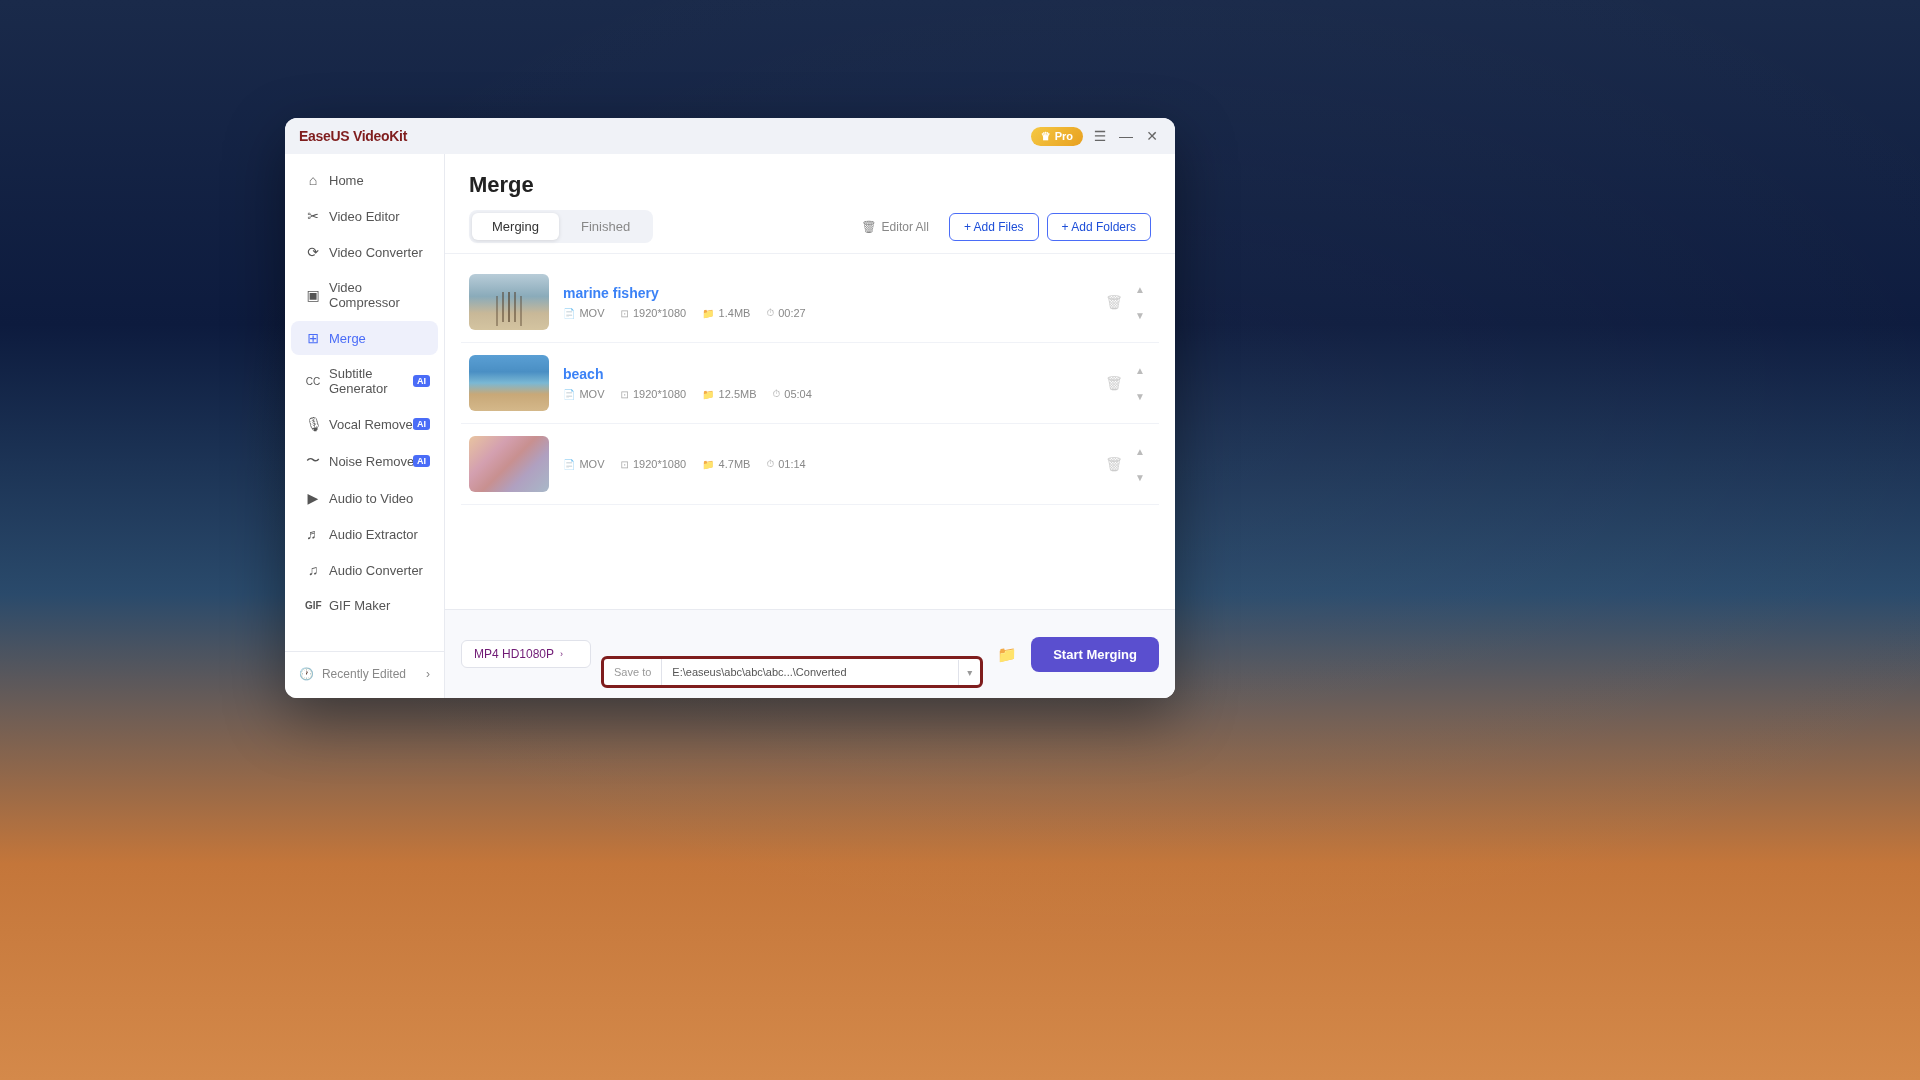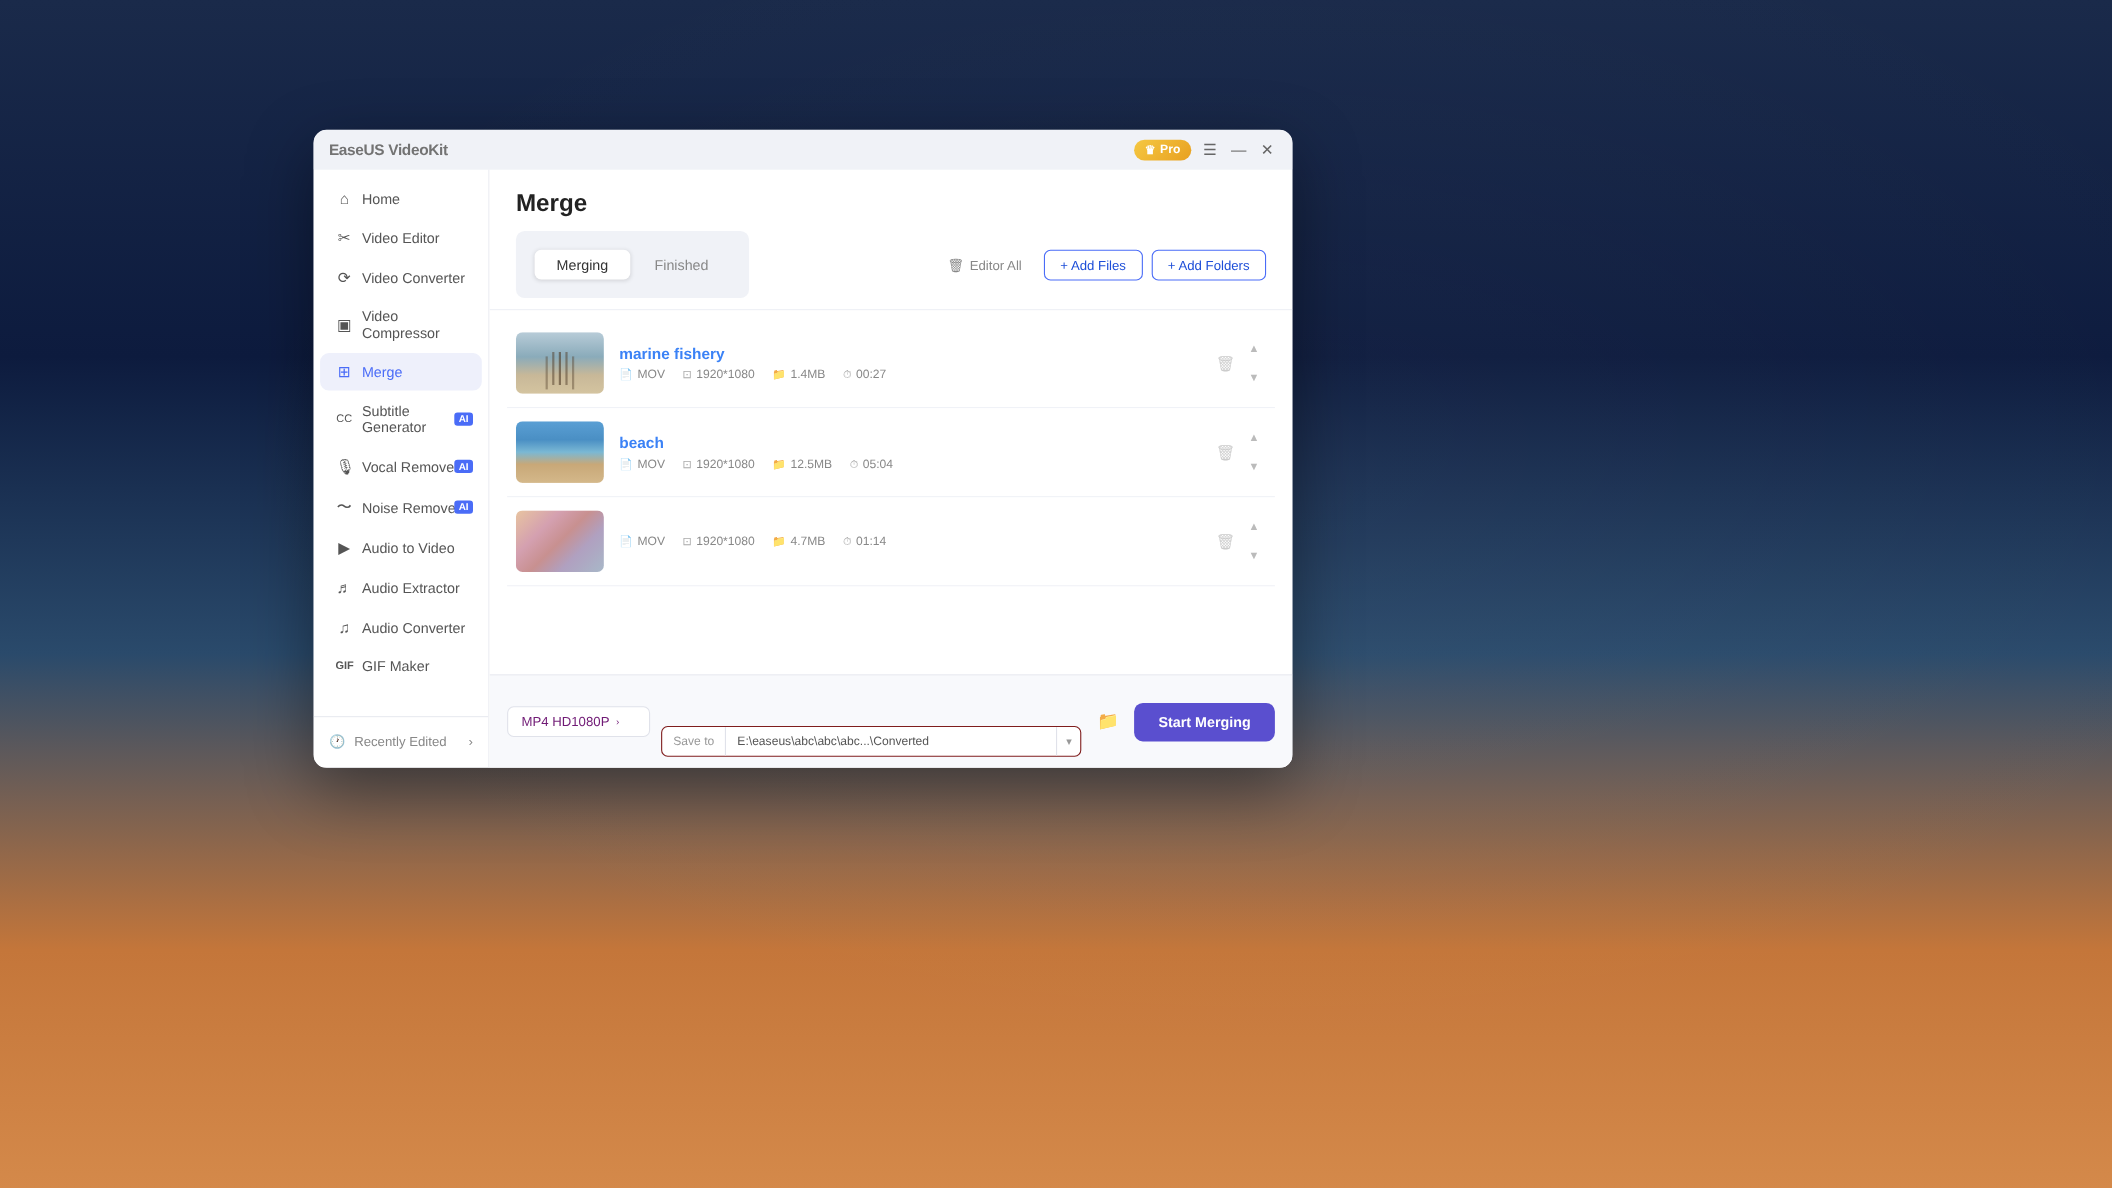--- a/index.html
+++ b/index.html
@@ -30,21 +30,21 @@
       display: flex;
       align-items: center;
       justify-content: space-between;
       padding: 8px 14px;
       background: #f0f2f7;
       min-height: 36px;
     }
     .app-logo {
       font-size: 14px;
       font-weight: 700;
-      color: #737373;
+      color: #7f1d1d;
       letter-spacing: -0.3px;
     }
     .title-bar-controls {
       display: flex;
       align-items: center;
       gap: 8px;
     }
     .pro-badge {
       background: linear-gradient(135deg, #f5c842, #e8a020);
       color: #fff;
@@ -147,21 +147,21 @@
     }
     .header-row {
       display: flex;
       align-items: center;
       justify-content: space-between;
     }
     .tab-group {
       display: flex;
       background: #f0f2f7;
       border-radius: 8px;
-      padding: 17px;
+      padding: 3px;
       gap: 2px;
     }
     .tab-btn {
       padding: 6px 20px;
       border: none;
       border-radius: 6px;
       font-size: 13px;
       cursor: pointer;
       font-weight: 500;
       transition: background 0.15s;
@@ -312,21 +312,21 @@
       font-size: 12px;
       color: #701a75;
       cursor: pointer;
       min-width: 130px;
     }
     .save-to-row {
       flex: 1;
       display: flex;
       align-items: center;
       background: #fff;
-      border: 1px solid #7f1d1d;
+      border: 3px solid #7f1d1d;
       border-radius: 6px;
       overflow: hidden;
       margin-top: 36px;
     }
     .save-label {
       font-size: 11px;
       color: #999;
       padding: 7px 10px;
       border-right: 1px solid #e0e2ea;
       white-space: nowrap;

